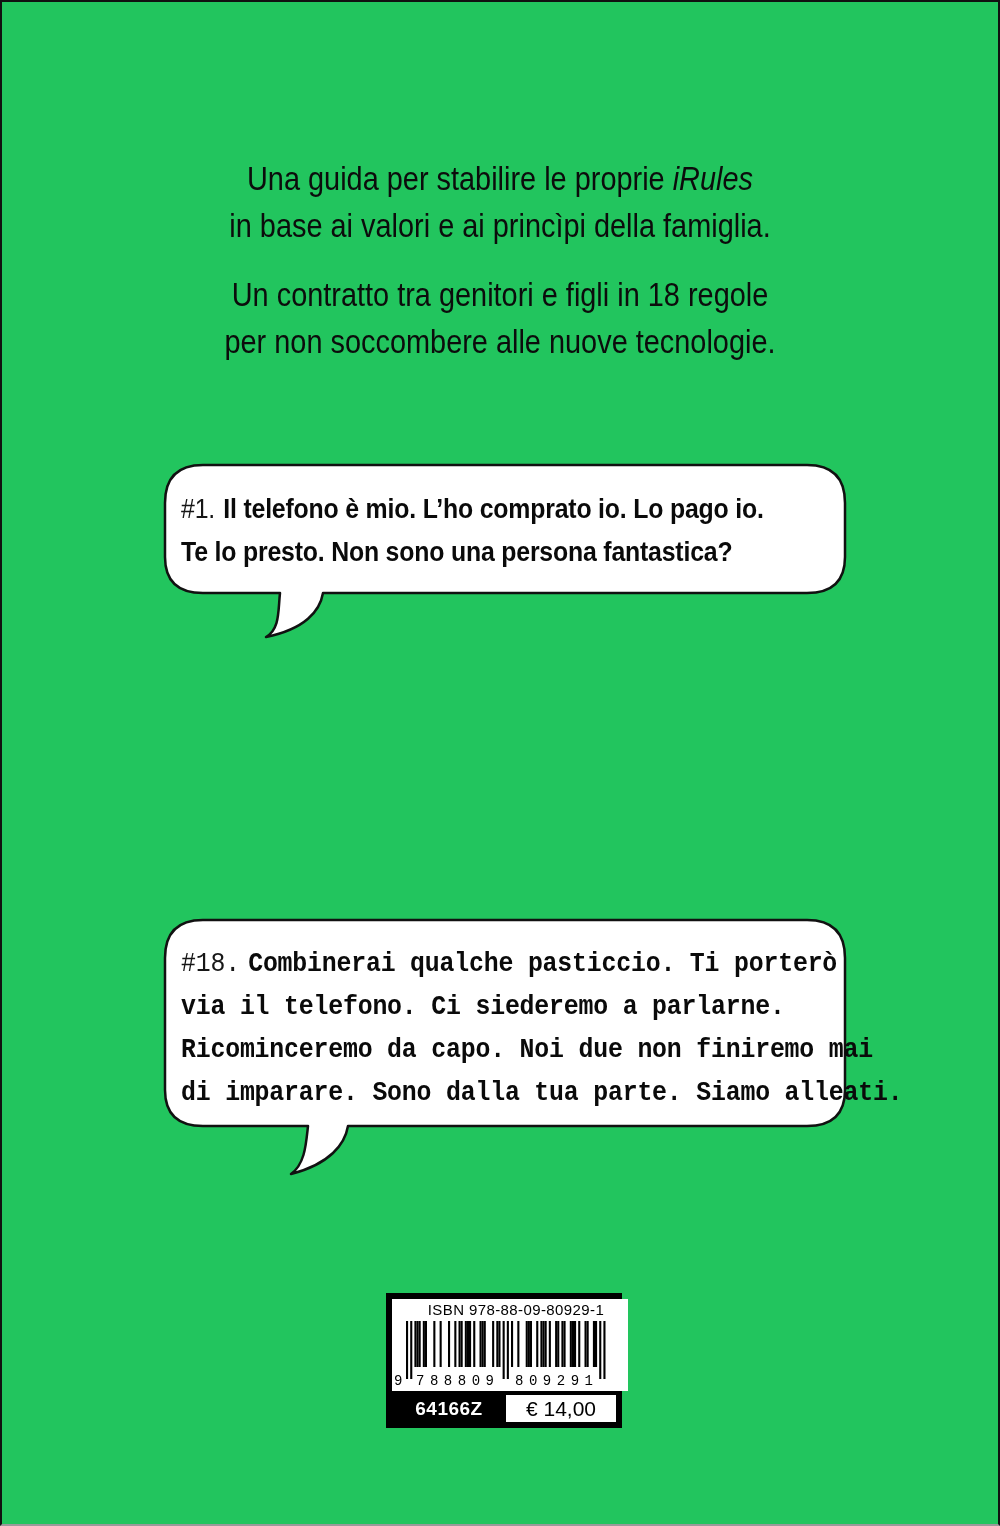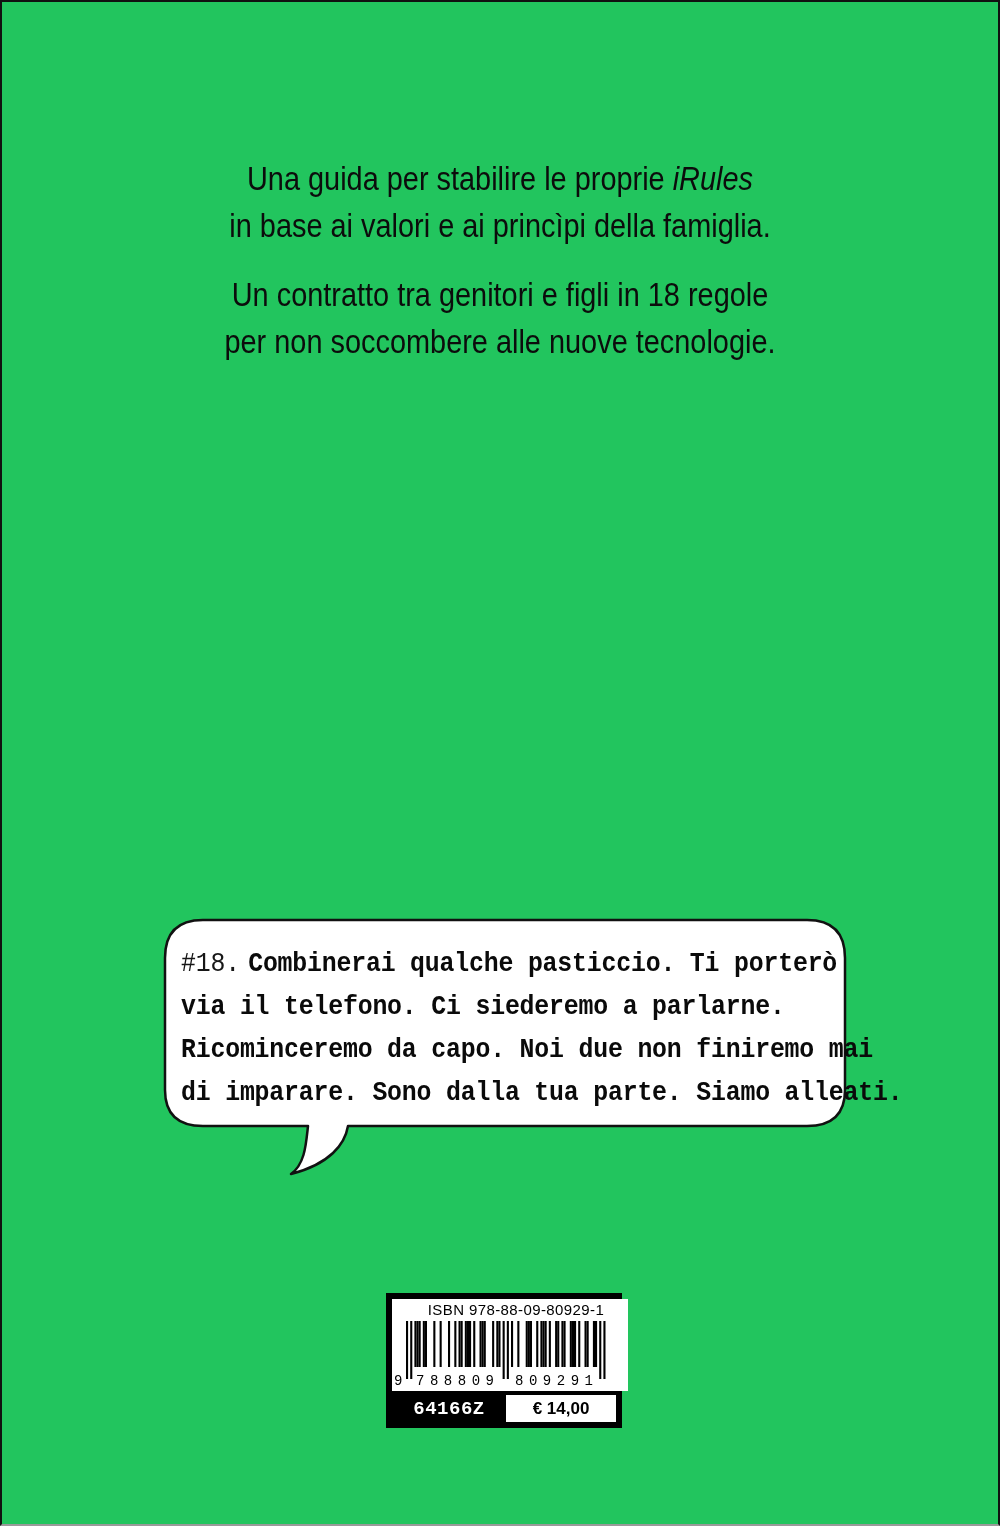--- a/index.html
+++ b/index.html
@@ -64,46 +64,57 @@
   }
   .barcode-panel svg{display:block;position:absolute;left:0;top:22px;}
   .price-band{
     margin-top:4px;
     height:27px;
     display:flex;
     background:#000;
   }
   .code-cell{
     flex:1;display:flex;align-items:center;justify-content:center;
-    color:#fff;font-size:19px;font-weight:700;letter-spacing:0.5px;font-family:Liberation Mono, monospace;
+    color:#fff;font-size:19px;font-weight:700;letter-spacing:0.5px;
   }
   .price-cell{
     width:110px;background:#fff;
     display:flex;align-items:center;justify-content:center;
-    color:#000;font-size:17px;font-weight:700;
+    color:#000;font-size:21px;font-weight:400;
   }
   .bc-digit{
     font-family:"Liberation Mono", monospace;
     font-size:14px;
   }
 </style>
 </head>
 <body>
 
 <div class="page">
 
   <div class="heading" id="heading1">
     <div><span>Una guida per stabilire le proprie </span><span class="it">iRules</span></div>
     <div>in base ai valori e ai princìpi della famiglia.</div>
   </div>
   <div class="heading" id="heading2">
     <div>Un contratto tra genitori e figli in 18 regole</div>
     <div>per non soccombere alle nuove tecnologie.</div>
   </div>
 
+  <div class="bubble-wrap" style="top:461px;width:688px;height:186px;">
+    <svg width="688" height="182" viewBox="0 0 688 182">
+      <path d="M 40 2 L 644 2 Q 682 2 682 40 L 682 94 Q 682 130 644 130 L 160 130
+               C 157 148 142 166 103 174 C 117 166 115 148 117 130
+               L 40 130 Q 2 130 2 94 L 2 40 Q 2 2 40 2 Z" fill="#ffffff" stroke="#111111" stroke-width="2.5" stroke-linejoin="round"></path>
+    </svg>
+    <div class="bubble-text">
+      <span class="bubble-line"><span class="prefix">#1.</span><span>Il telefono è mio. L’ho comprato io. Lo pago io.</span></span>
+      <span class="bubble-line">Te lo presto. Non sono una persona fantastica?</span>
+    </div>
+  </div>
 
 
   <div class="bubble-wrap" style="top:916px;width:688px;height:264px;font-family:Liberation Mono, monospace;">
     <svg width="688" height="262" viewBox="0 0 688 262">
       <path d="M 40 2 L 644 2 Q 682 2 682 40 L 682 172 Q 682 208 644 208 L 185 208
                C 182 226 167 246 128 256 C 142 246 143 226 145 208
                L 40 208 Q 2 208 2 172 L 2 40 Q 2 2 40 2 Z" fill="#ffffff" stroke="#111111" stroke-width="2.5" stroke-linejoin="round"></path>
     </svg>
     <div class="bubble-text">
       <span class="bubble-line"><span class="prefix">#18.</span><span>Combinerai qualche pasticcio. Ti porterò</span></span>

